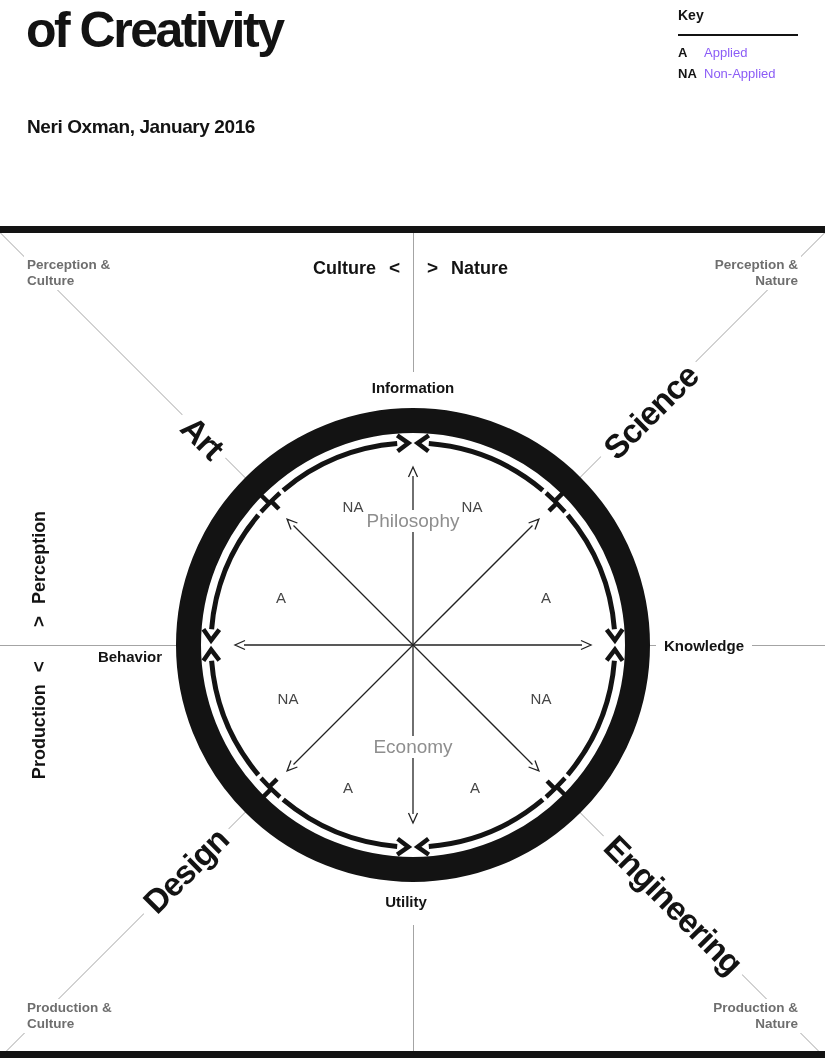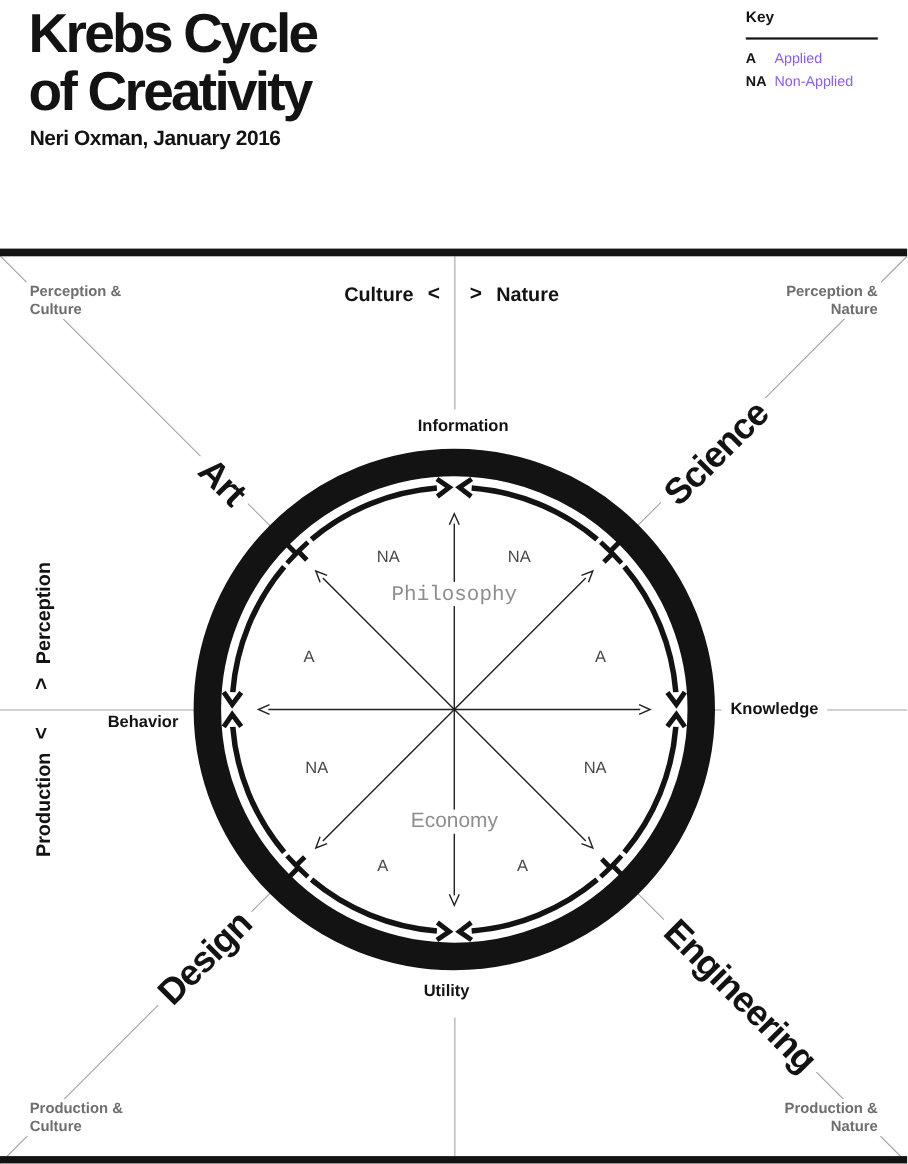--- a/index.html
+++ b/index.html
@@ -80,21 +80,20 @@
       <path d="M245 640.5 L235 645 L245 649.5" stroke="#222" stroke-width="1.3" fill="none"></path>
       <line x1="413" y1="645" x2="293.5" y2="525.5" stroke="#222" stroke-width="1.3"></line>
       <path d="M297.4 523 L287.1 519.1 L291 529.4" stroke="#222" stroke-width="1.3" fill="none"></path>
       <line x1="413" y1="645" x2="413" y2="476" stroke="#222" stroke-width="1.3"></line>
       <path d="M417.5 477 L413 467 L408.5 477" stroke="#222" stroke-width="1.3" fill="none"></path>
       <line x1="413" y1="645" x2="532.5" y2="525.5" stroke="#222" stroke-width="1.3"></line>
       <path d="M535 529.4 L538.9 519.1 L528.6 523" stroke="#222" stroke-width="1.3" fill="none"></path>
     </svg>
 
   <div class="abs title">
-    <div>Krebs Cycle</div>
     <div>of Creativity</div>
   </div>
   <div class="abs byline">Neri Oxman, January 2016</div>
 
   <div class="abs key">
     <div class="key-title">Key</div>
     <div class="key-row" style="margin-top:9px;">
       <span class="key-term">A</span>
       <span class="key-def">Applied</span>
     </div>
@@ -139,26 +138,26 @@
     <span class="vgap"></span>
     <span class="vbg chev">&gt;</span>
     <span class="vbg">Perception</span>
   </div>
 
   <div class="abs quad" style="left:202px;top:438px;transform:translate(-50%,-50%) rotate(45deg);">Art</div>
   <div class="abs quad" style="left:651px;top:412px;transform:translate(-50%,-50%) rotate(-45deg);">Science</div>
   <div class="abs quad" style="left:186px;top:871px;transform:translate(-50%,-50%) rotate(-45deg);">Design</div>
   <div class="abs quad" style="left:673px;top:905px;transform:translate(-50%,-50%) rotate(45deg);">Engineering</div>
 
-  <div class="abs card ctr" style="left:413px;top:387px;margin-left:8px;">Information</div>
+  <div class="abs card ctr" style="left:413px;top:387px;">Information</div>
   <div class="abs card ctr" style="left:704px;top:645px;">Knowledge</div>
   <div class="abs card ctr" style="left:406px;top:901px;">Utility</div>
   <div class="abs card ctr" style="left:130px;top:644px;margin-top:12px;">Behavior</div>
 
-  <div class="abs domain ctr" style="left:413px;top:540px;font-family:Liberation Mono, monospace;">Philosophy</div>
+  <div class="abs domain ctr" style="left:413px;top:521px;">Philosophy</div>
   <div class="abs domain ctr" style="left:413px;top:747px;text-align:center;">Economy</div>
 
   <div class="abs marker ctr" style="left:353px;top:506px;">NA</div>
   <div class="abs marker ctr" style="left:472px;top:506px;">NA</div>
   <div class="abs marker ctr" style="left:281px;top:597px;">A</div>
   <div class="abs marker ctr" style="left:546px;top:597px;">A</div>
   <div class="abs marker ctr" style="left:288px;top:698px;">NA</div>
   <div class="abs marker ctr" style="left:541px;top:698px;">NA</div>
   <div class="abs marker ctr" style="left:348px;top:787px;">A</div>
   <div class="abs marker ctr" style="left:475px;top:787px;">A</div>

